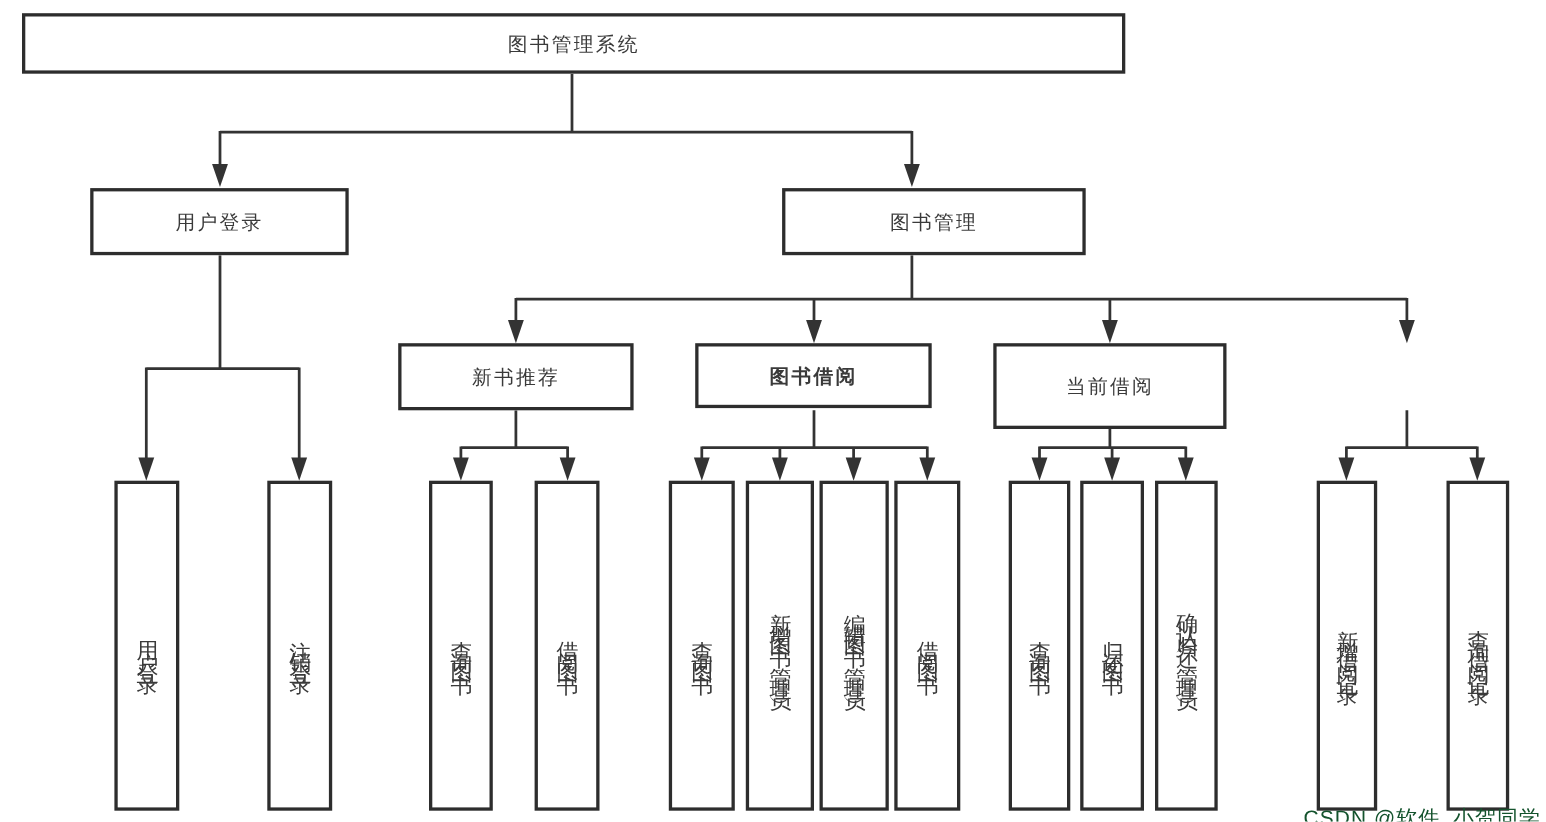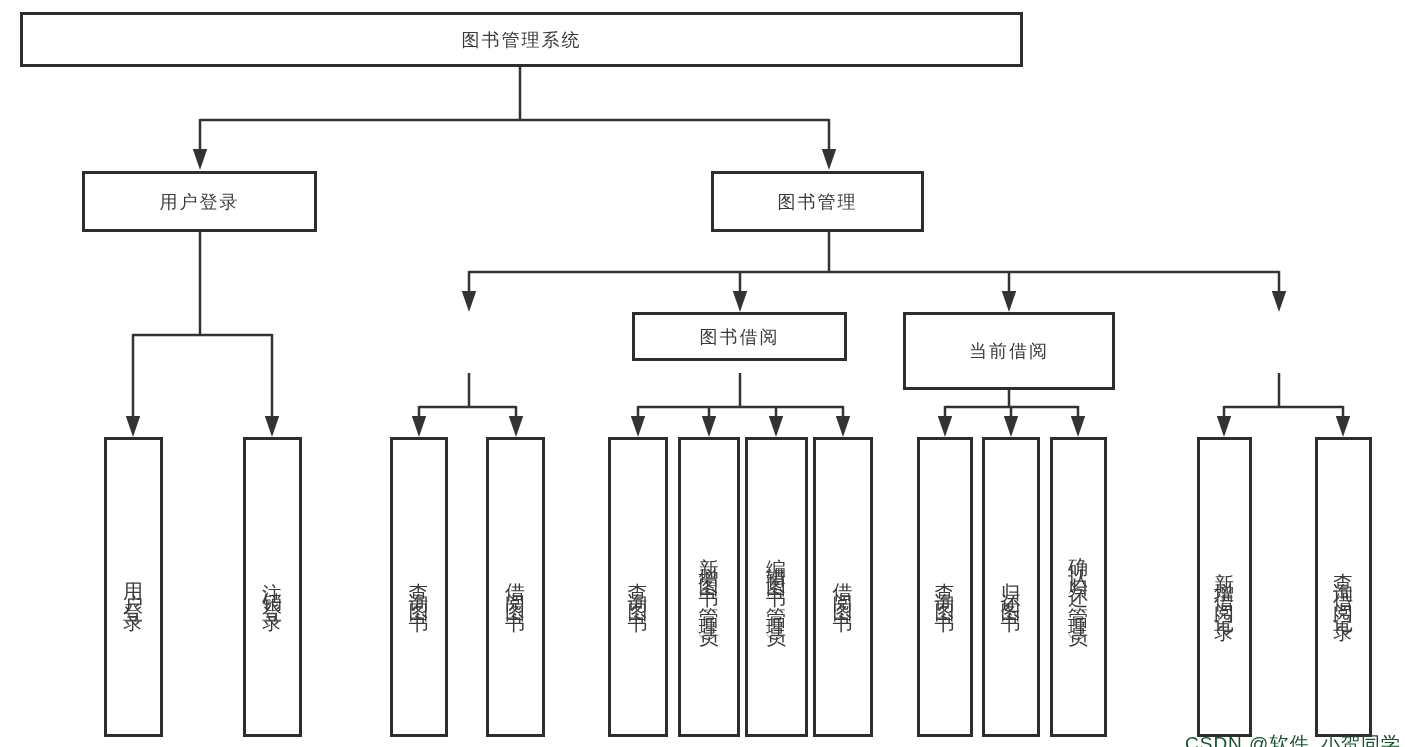--- a/index.html
+++ b/index.html
@@ -39,23 +39,23 @@
     text-orientation: mixed;
     font-size: 20px;
     letter-spacing: 10px;
     line-height: 1;
     color: #3a3a3a;
     white-space: nowrap;
   }
   
   #root       { left: 20px;  top: 12px;  width: 1003px; height: 55px; }
   #n-login    { left: 82px;  top: 171px; width: 235px;  height: 61px; }
-  #n-mgmt     { left: 711px; top: 171px; width: 213px;  height: 61px; }
+  #n-mgmt     { left: 711px; top: 171px; width: 276px;  height: 61px; }
   #n-newbook  { left: 362px; top: 312px; width: 214px;  height: 61px; }
-  #n-borrow   { left: 632px; top: 312px; width: 215px;  height: 49px; }
+  #n-borrow   { left: 632px; top: 312px; width: 215px;  height: 59px; font-weight: bold; }
   #n-current  { left: 903px; top: 312px; width: 212px;  height: 78px; }
   #n-record   { left: 1172px;top: 312px; width: 214px;  height: 61px; }
 
   .leaf { top: 437px; height: 300px; }
   #l-user-login { left: 104px;  width: 59px; }
   #l-logout     { left: 243px;  width: 59px; }
   #l-nb-query   { left: 390px;  width: 58px; }
   #l-nb-borrow  { left: 486px;  width: 59px; }
   #l-bb-query   { left: 608px;  width: 60px; }
   #l-bb-add     { left: 678px;  width: 62px; }
@@ -129,20 +129,23 @@
     <span class="h-label">图书管理系统</span>
   </div>
 
   <div id="n-login" class="box">
     <span class="h-label">用户登录</span>
   </div>
   <div id="n-mgmt" class="box">
     <span class="h-label">图书管理</span>
   </div>
 
+  <div id="n-newbook" class="box">
+    <span class="h-label">新书推荐</span>
+  </div>
   <div id="n-borrow" class="box">
     <span class="h-label">图书借阅</span>
   </div>
   <div id="n-current" class="box">
     <span class="h-label">当前借阅</span>
   </div>
 
   <div id="l-user-login" class="box leaf">
     <span class="v-label">用户登录</span>
   </div>

